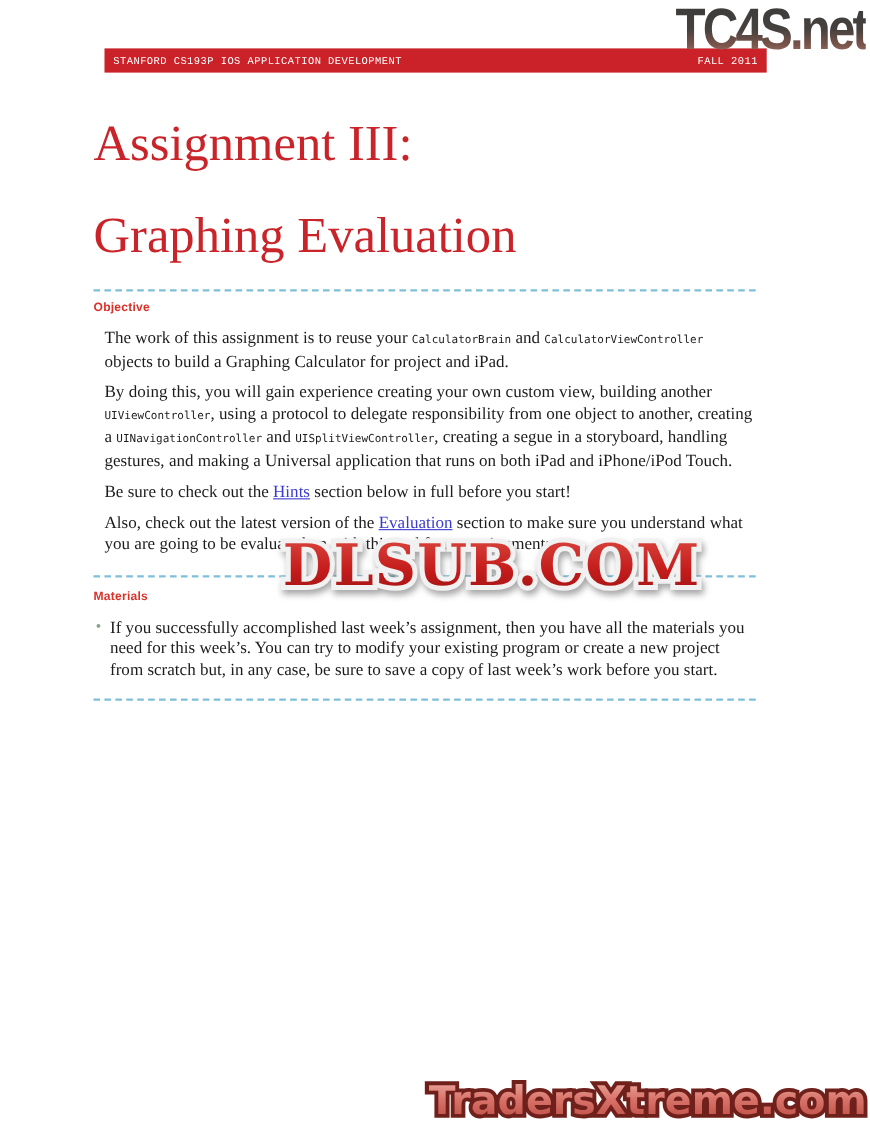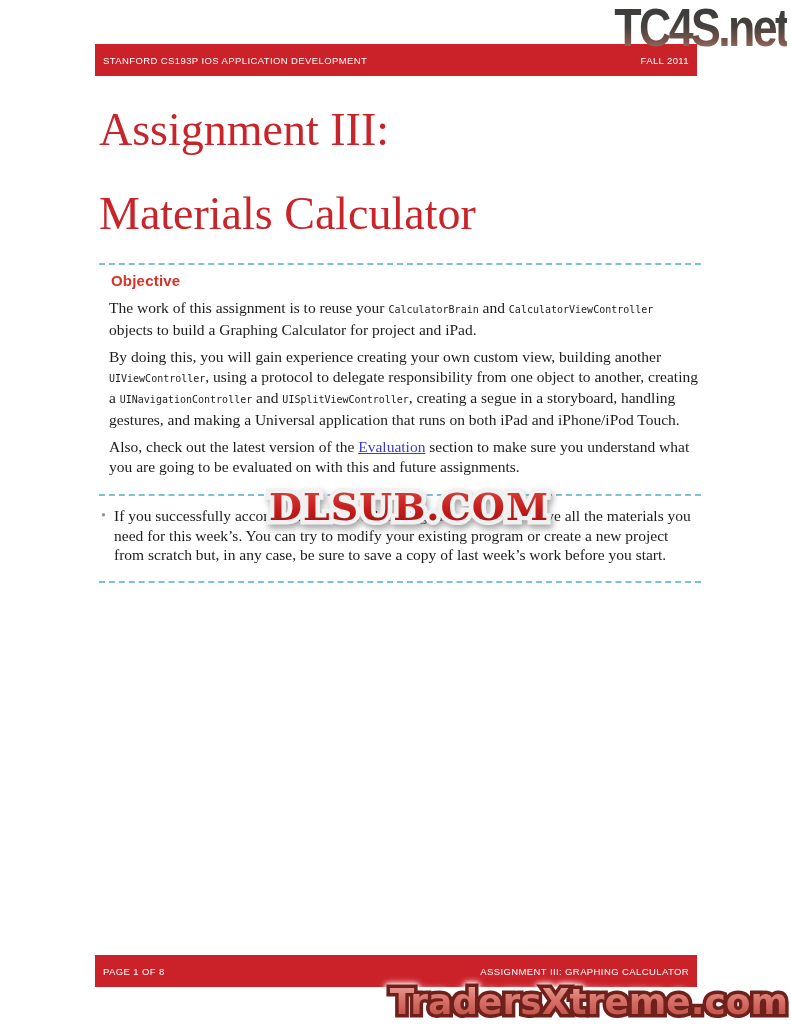--- a/index.html
+++ b/index.html
@@ -4,42 +4,42 @@
 <style>
   html,body { margin:0; padding:0; background:#e8e8e8; }
   .page {
     position:relative; width:791px; height:1024px; margin:0 auto;
     background:#ffffff; overflow:hidden;
     font-family:"Liberation Serif", serif; color:#1c1c1c;
   }
 
   
   .bar {
-    position:absolute; left:95px; width:602px; height:32px;
+    position:absolute; left:95px; width:602px; height:22px;
     background:#cb2128; color:#ffffff;
-    font-family:Liberation Sans, sans-serif; font-size:9.5px; letter-spacing:.4px;
+    font-family:Liberation Mono, monospace; font-size:9.5px; letter-spacing:.4px;
     display:flex; align-items:center; justify-content:space-between;
     box-sizing:border-box; padding:0 8px;
   }
   .bar.header { top:44px; }
   .bar.footer { top:955px; }
 
   
   .wm-top {
     position:absolute; top:1px; right:4px; z-index:5;
     font-family:"Liberation Sans", sans-serif; font-weight:bold;
     font-size:52px; letter-spacing:-3px; line-height:1;
     transform:scale(.86,1.02); transform-origin:top right;
     background:linear-gradient(180deg,#3b3b3b 0%,#45413e 48%,#7c554c 76%,#aa887e 100%);
     -webkit-background-clip:text; background-clip:text; color:transparent;
   }
   .wm-mid {
-    position:absolute; left:269px; top:484px; z-index:6;
+    position:absolute; left:257px; top:484px; z-index:6;
     font-family:"DejaVu Serif", serif; font-weight:bold;
-    font-size:38px; letter-spacing:1px; line-height:1.2; white-space:nowrap;
+    font-size:52px; letter-spacing:1px; line-height:1.2; white-space:nowrap;
   }
   .wm-mid .outline {
     position:absolute; inset:0; color:#c41b1b;
     -webkit-text-stroke:9px #f1f1f1;
     filter:drop-shadow(2px 4px 3px rgba(95,95,95,.55));
   }
   .wm-mid .fill {
     position:relative;
     background:linear-gradient(180deg,#dd4a42 0%,#c41d1c 55%,#9c1211 100%);
     -webkit-background-clip:text; background-clip:text; color:transparent;
@@ -54,36 +54,36 @@
     -webkit-text-stroke:7px #6f201b;
     filter:drop-shadow(0 0 2px #ffffff) drop-shadow(0 0 3px #ffffff);
   }
   .wm-bottom .fill {
     position:relative;
     background:linear-gradient(180deg,#ecaaa1 0%,#d8736a 45%,#ba473f 100%);
     -webkit-background-clip:text; background-clip:text; color:transparent;
   }
 
   
-  .content { position:absolute; left:99px; top:88px; width:602px; }
+  .content { position:absolute; left:85px; top:88px; width:602px; }
 
   .doc-title {
     font-size:46px; line-height:84px; color:#c92429;
     font-weight:normal; margin:0; letter-spacing:0;
   }
 
   .divider { border:0; border-top:2px dashed #7ec0d8; margin:0; }
   .divider.d1 { margin-top:7px; }
   .divider.d2 { margin-top:18px; }
   .divider.d3 { margin-top:16px; }
 
   .section-heading {
     font-family:"Liberation Sans", sans-serif; font-weight:bold;
-    font-size:15px; line-height:17px; color:#d8322a;
-    margin:7px 0 0 12px; letter-spacing:.2px;
+    font-size:11px; line-height:17px; color:#d8322a;
+    margin:7px 0 0 0; letter-spacing:.2px;
   }
   .section-heading.materials { margin-top:9px; }
 
   .body {
     font-size:15.5px; line-height:19.5px; margin:9px 0 0 0; padding-left:10px;
   }
   .body.tight { margin-top:8px; }
   .mono {
     font-family:"DejaVu Sans Mono", monospace; font-size:10px;
   }
@@ -107,54 +107,52 @@
 
   <div class="bar header">
     <span>STANFORD CS193P IOS APPLICATION DEVELOPMENT</span>
     <span>FALL 2011</span>
   </div>
 
   <div class="content">
 
     <h1 class="doc-title">
       <div>Assignment III:</div>
-      <div>Materials Calculator</div>
+      <div>Graphing Evaluation</div>
     </h1>
 
     <hr class="divider d1">
 
     <h2 class="section-heading">Objective</h2>
 
     <p class="body"><span>The work of this assignment is to reuse your </span><code class="mono">CalculatorBrain</code><span> and </span><code class="mono">CalculatorViewController</code><span> objects to build a Graphing Calculator for project and iPad.</span></p>
 
     <p class="body tight"><span>By doing this, you will gain experience creating your own custom view, building another </span><code class="mono">UIViewController</code><span>, using a protocol to delegate responsibility from one object to another, creating a </span><code class="mono">UINavigationController</code><span> and </span><code class="mono">UISplitViewController</code><span>, creating a segue in a storyboard, handling gestures, and making a Universal application that runs on both iPad and iPhone/iPod Touch.</span></p>
 
+    <p class="body"><span>Be sure to check out the </span><a href="#" class="link">Hints</a><span> section below in full before you start!</span></p>
 
     <p class="body tight"><span>Also, check out the latest version of the </span><a href="#" class="link">Evaluation</a><span> section to make sure you understand what you are going to be evaluated on with this and future assignments.</span></p>
 
     <hr class="divider d2">
 
+    <h2 class="section-heading materials">Materials</h2>
 
     <div class="bullet-row">
       <span class="bullet-dot">•</span>
       <span class="bullet-text">If you successfully accomplished last week’s assignment, then you have all the materials you need for this week’s.  You can try to modify your existing program or create a new project from scratch but, in any case, be sure to save a copy of last week’s work before you start.</span>
     </div>
 
     <hr class="divider d3">
 
   </div>
 
   <div class="wm-mid">
     <span class="outline">DLSUB.COM</span>
     <span class="fill">DLSUB.COM</span>
   </div>
 
-  <div class="bar footer">
-    <span>PAGE 1 OF 8</span>
-    <span>ASSIGNMENT III: GRAPHING CALCULATOR</span>
-  </div>
 
   <div class="wm-bottom">
     <span class="outline">TradersXtreme.com</span>
     <span class="fill">TradersXtreme.com</span>
   </div>
 
 </div>
 
 </body></html>

